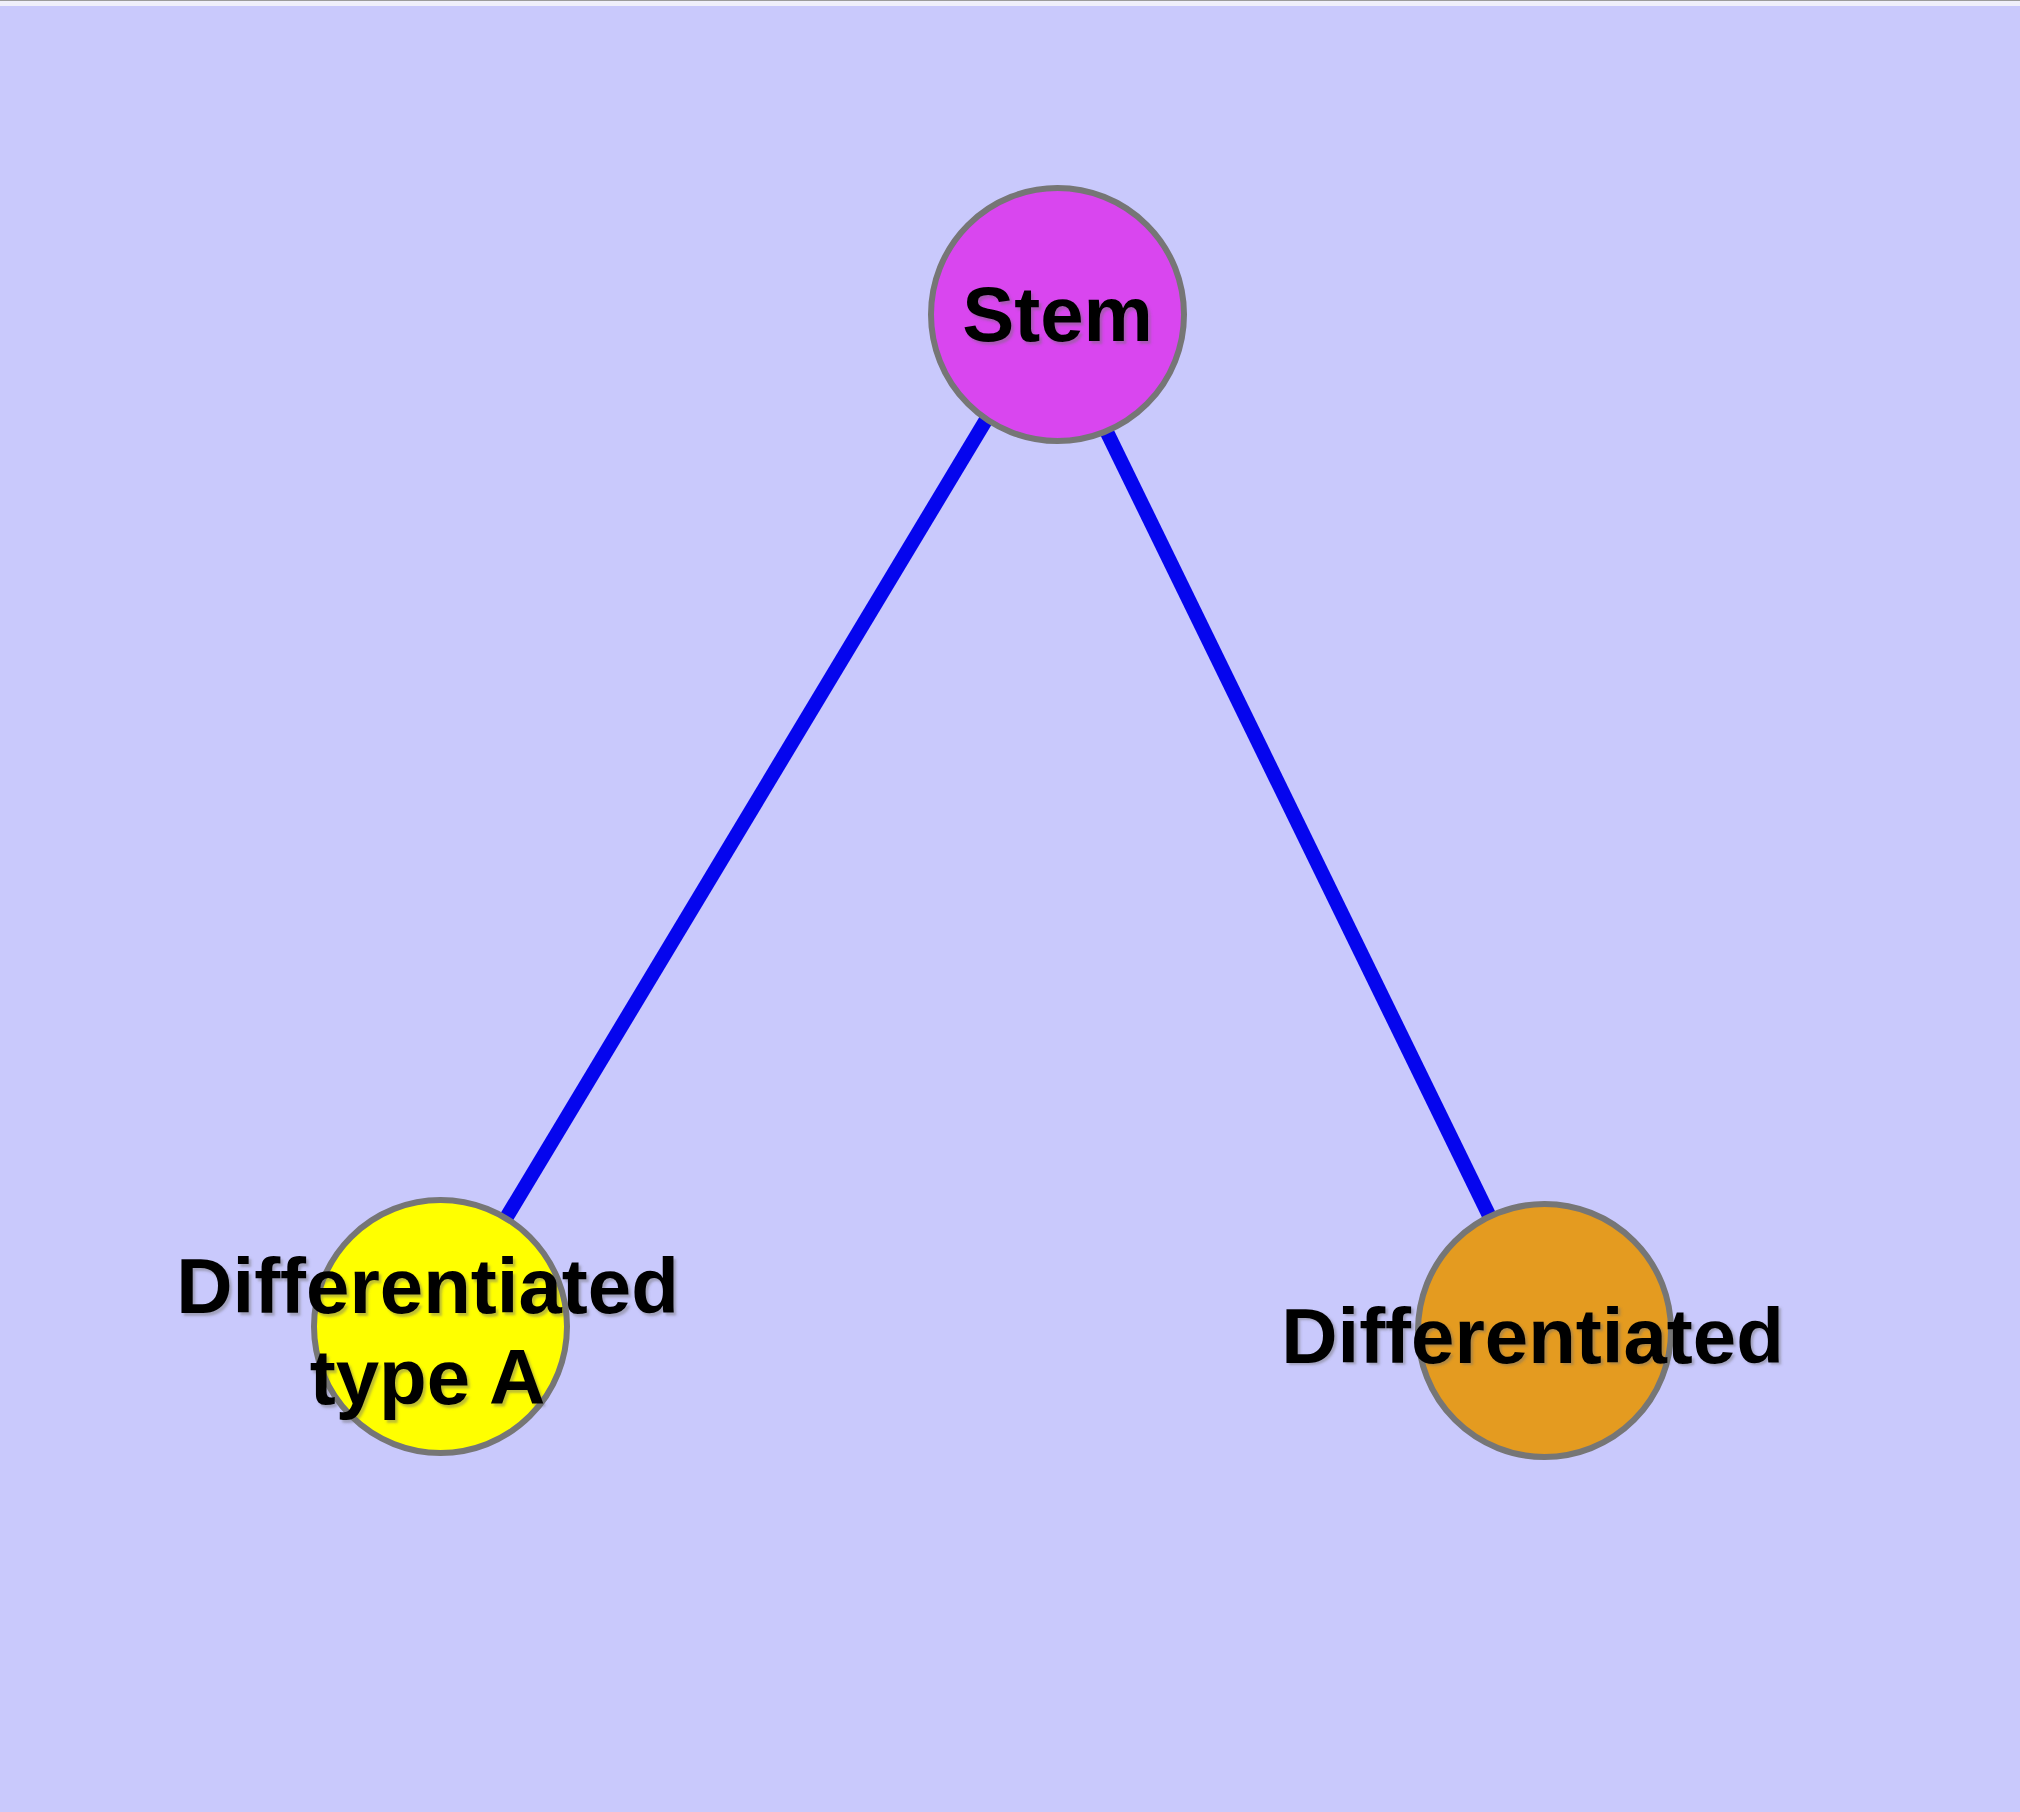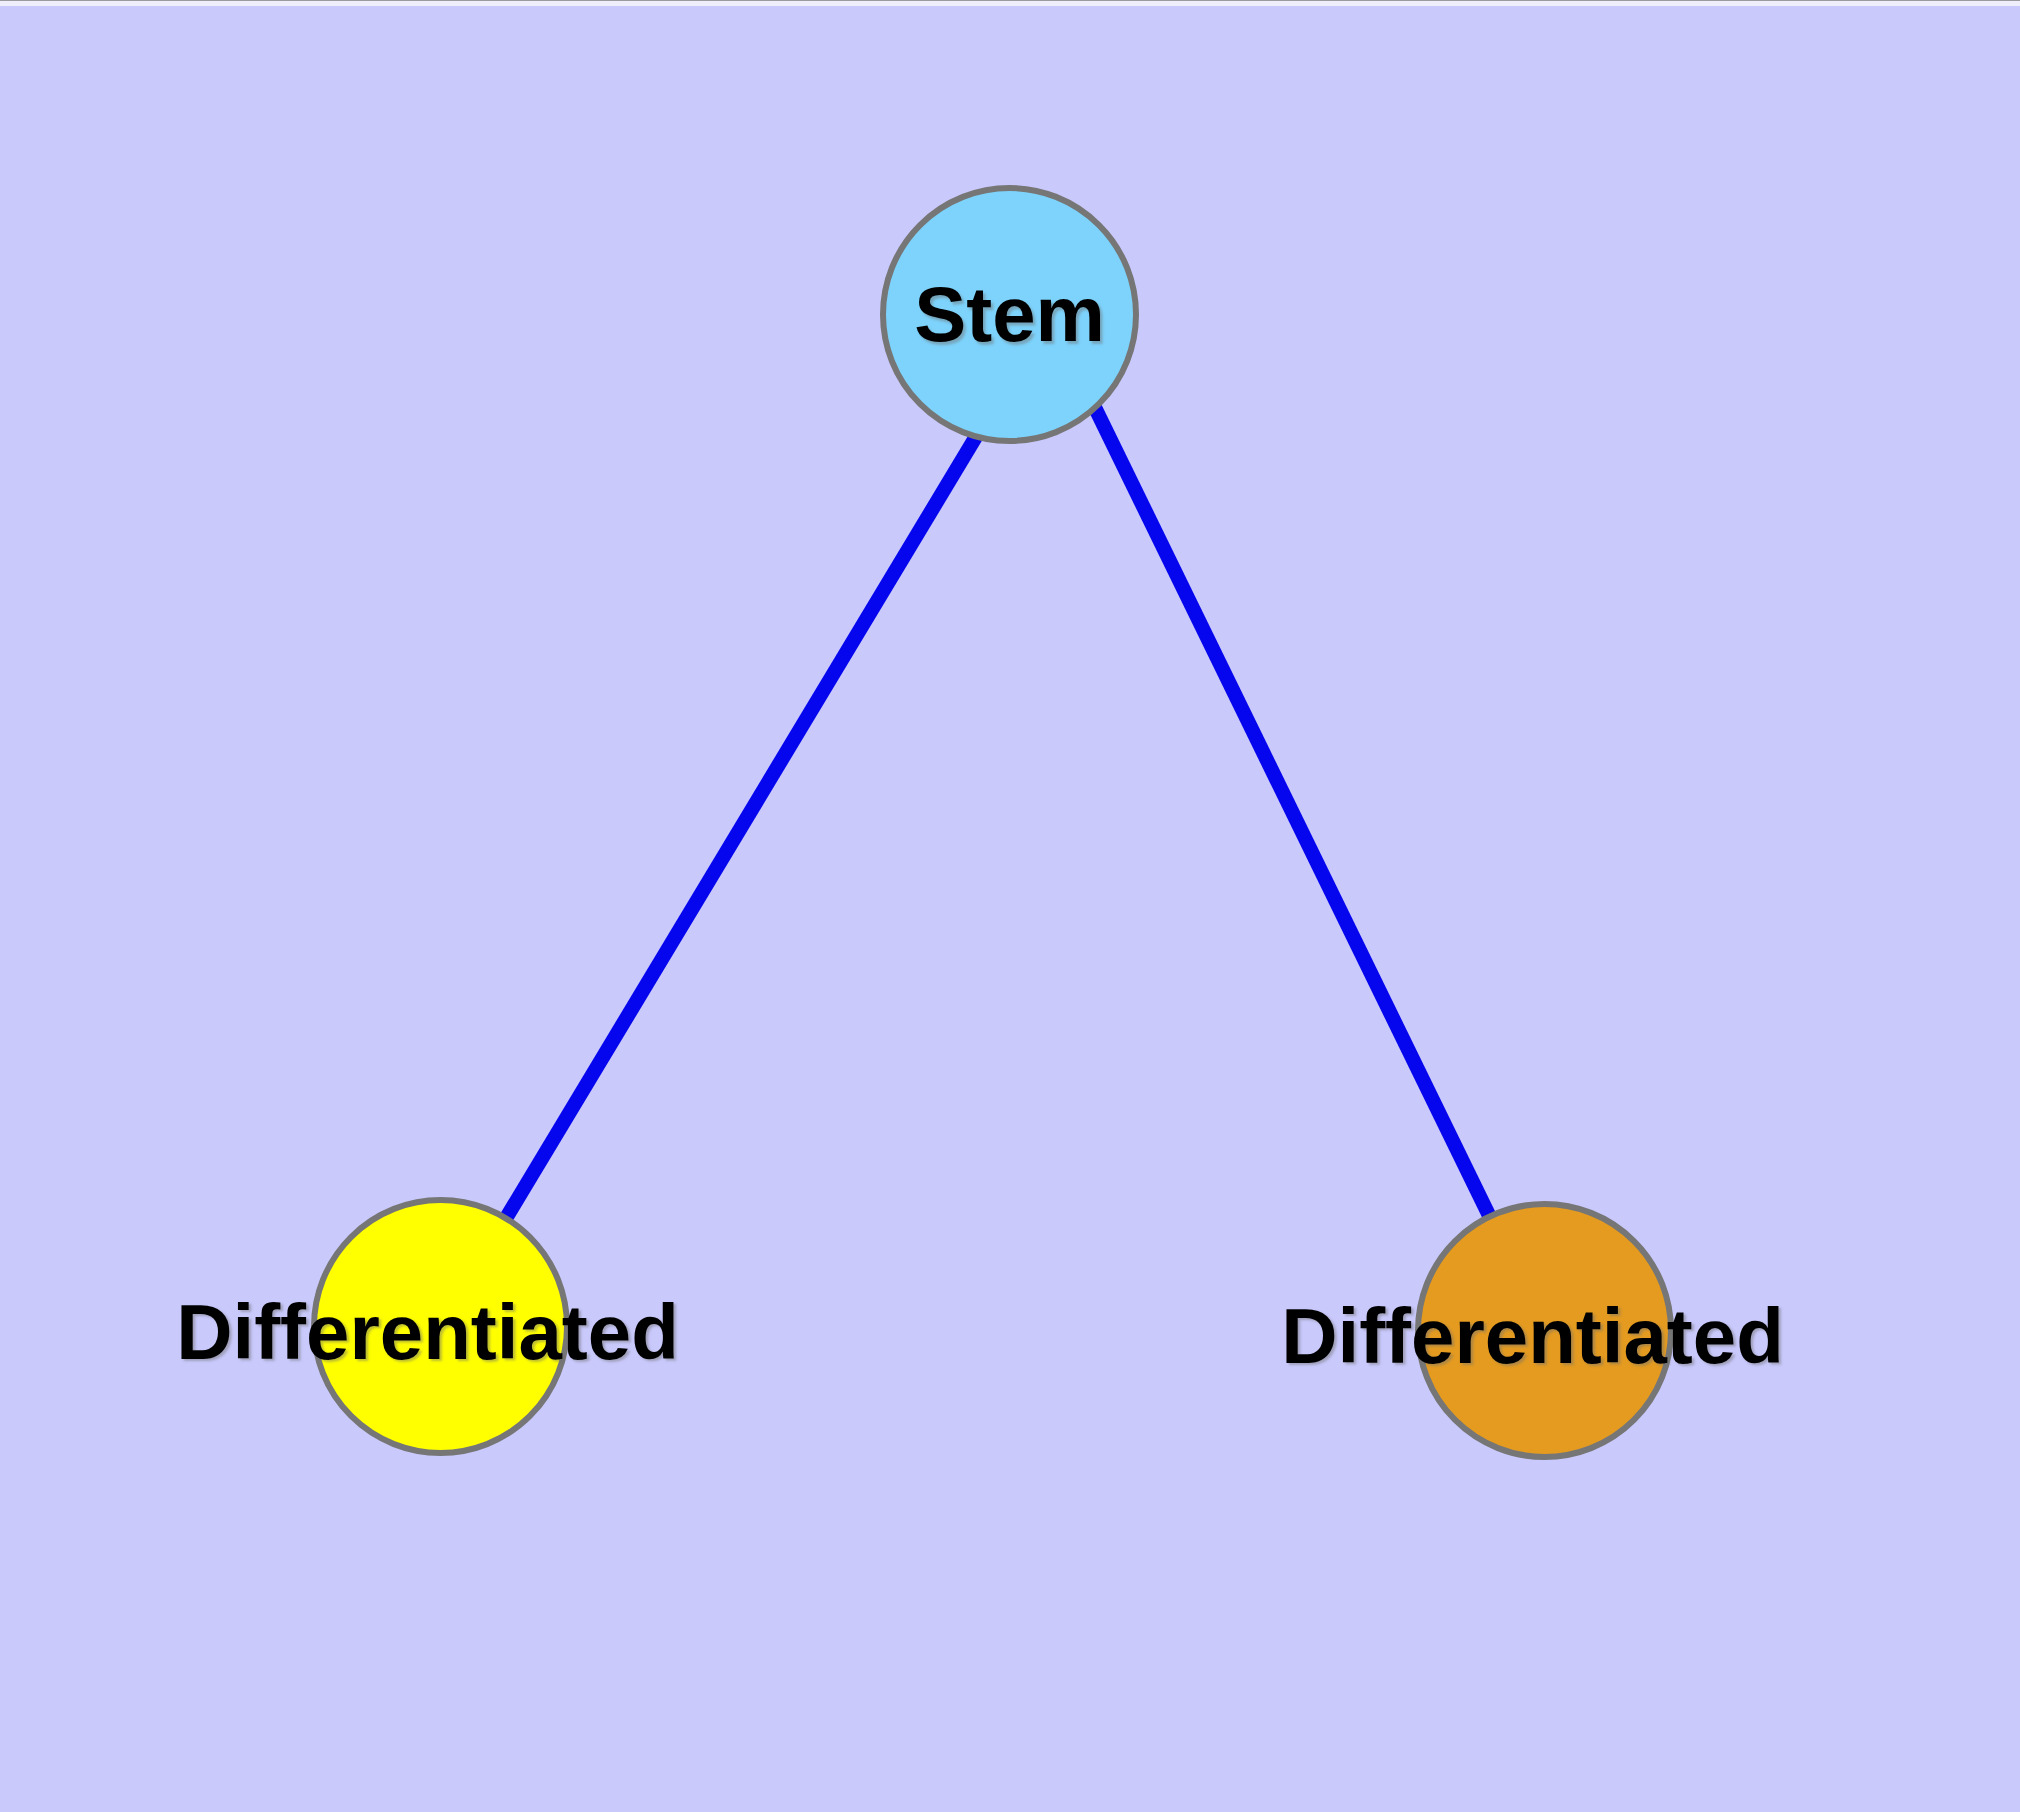--- a/index.html
+++ b/index.html
@@ -31,21 +31,21 @@
     position: absolute;
     width: 259px;
     height: 259px;
     border-radius: 50%;
     border: 6px solid #767676;
     box-sizing: border-box;
     display: flex;
     align-items: center;
     justify-content: center;
   }
-  .node-stem   { left: 880px; top: 185px;  background: #7dd3fc; }
+  .node-stem   { left: 928px; top: 185px;  background: #d946ef; }
   .node-type-a { left: 311px;  top: 1197px; background: #ffff00; }
   .node-type-b { left: 1415px; top: 1201px; background: #e49b20; }
 
   .node-label, .float-label {
     color: #000000;
     font-weight: 700;
     font-size: 78px;
     line-height: 91px;
     text-align: center;
     white-space: nowrap;
@@ -73,20 +73,21 @@
 
   <div class="node node-stem">
     <span class="node-label">Stem</span>
   </div>
 
   <div class="node node-type-a"></div>
   <div class="node node-type-b"></div>
 
   <div class="float-label label-type-a">
     <span class="label-line">Differentiated</span>
+    <span class="label-line">type A</span>
   </div>
 
   <div class="float-label label-type-b">
     <span class="label-line">Differentiated</span>
   </div>
 
 </div>
 
 
 </body></html>

